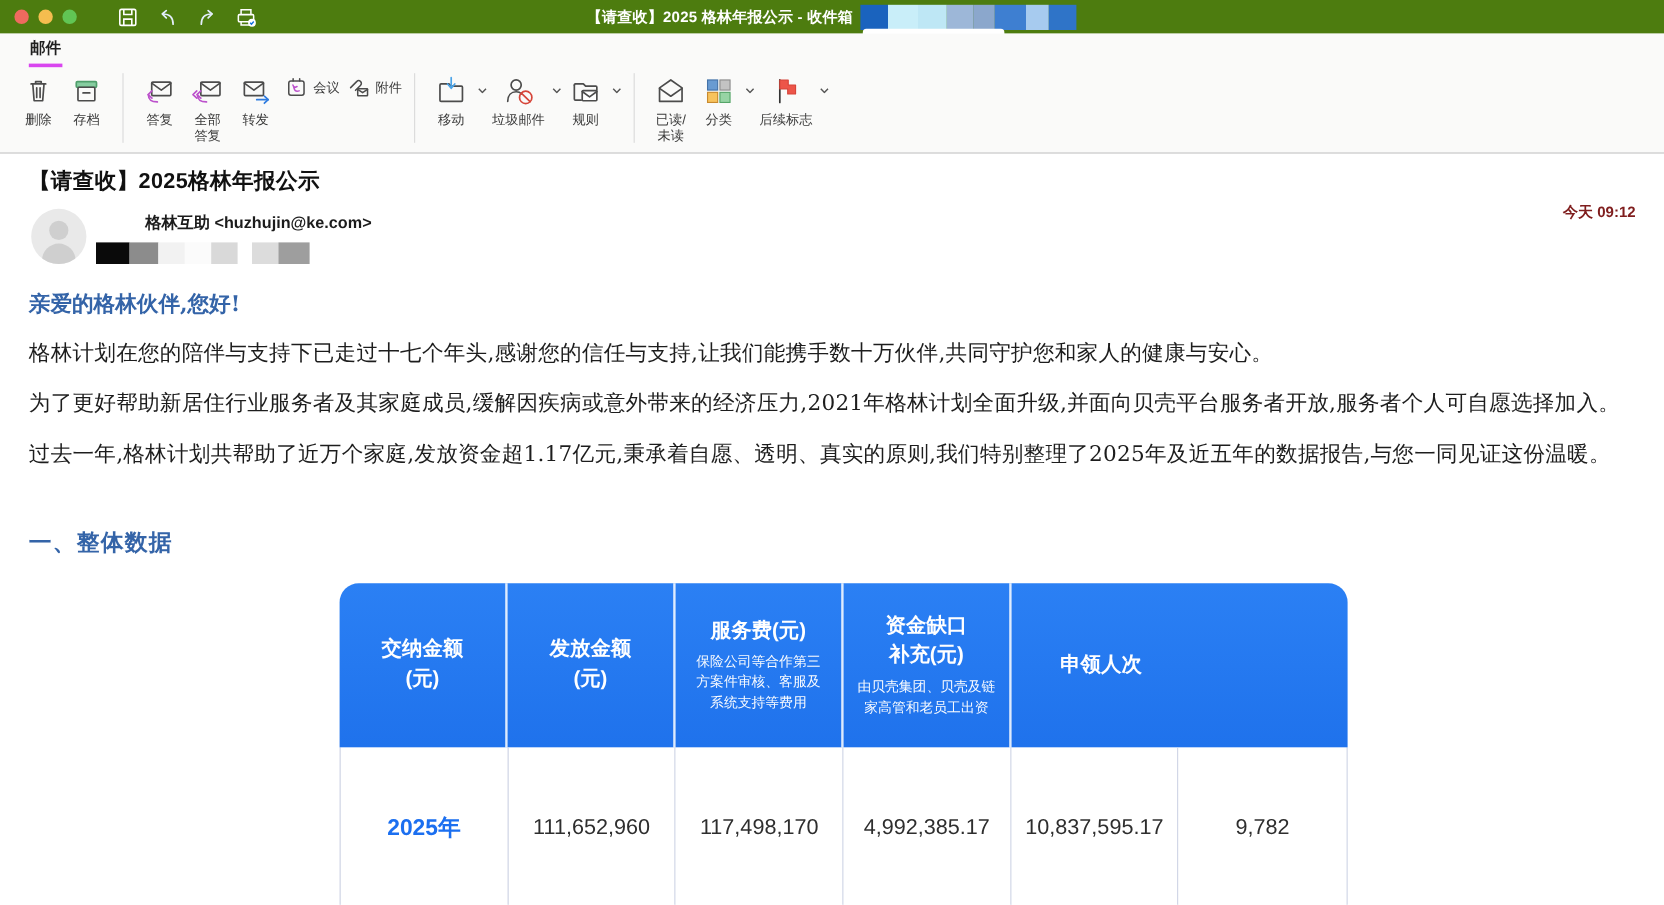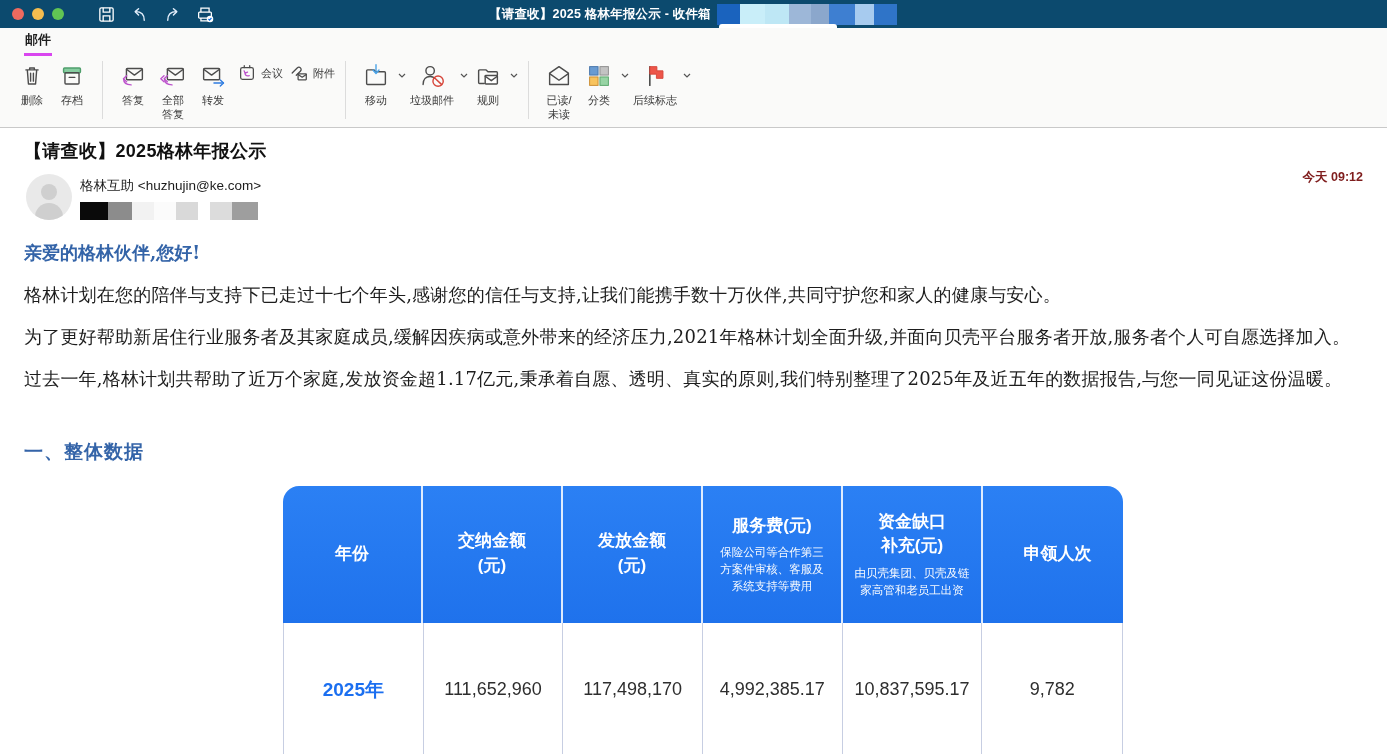--- a/index.html
+++ b/index.html
@@ -1,20 +1,20 @@
 <!DOCTYPE html>
 <html><head>
 <meta charset="utf-8">
 <style>
   * { margin:0; padding:0; box-sizing:border-box; }
   html,body { width:1387px; height:754px; overflow:hidden; background:#fff;
               font-family:"Liberation Sans", sans-serif; }
 
   
-  .titlebar { position:relative; height:28px; background:#0c4a6e; display:flex; align-items:center; }
+  .titlebar { position:relative; height:28px; background:#4d7c0f; display:flex; align-items:center; }
   .lights { display:flex; gap:8px; margin-left:12px; }
   .light { width:12px; height:12px; border-radius:50%; }
   .light.red{ background:#EE6A5F; } .light.yellow{ background:#F5BD4F; } .light.green{ background:#61C554; }
   .tb-icons { display:flex; gap:13px; margin-left:32px; align-items:center; }
   .tb-icon { width:20px; height:20px; display:flex; align-items:center; justify-content:center; cursor:default; }
   .tb-center { position:absolute; left:489px; top:0; height:28px; display:flex; align-items:center; }
   .tb-title { color:#fff; font-size:12.5px; font-weight:bold; white-space:nowrap; letter-spacing:.2px; }
   .tb-redact { display:flex; height:21px; margin-left:6px; position:relative; }
   .tb-redact .blk { height:21px; }
   .tb-white-strip { position:absolute; left:2px; bottom:-4px; width:118px; height:5px; background:#fff; border-radius:3px 3px 0 0; }
@@ -35,21 +35,21 @@
   .smallbtn .slb { font-size:11px; color:#3a3a3a; }
 
   
   .content { position:relative; padding:0 24px; }
   .subject { font-size:18px; font-weight:bold; color:#111; margin-top:11px; letter-spacing:.3px; }
   .metarow { display:flex; margin-top:11px; margin-left:2px; }
   .avatar { width:46px; height:46px; border-radius:50%; background:#E9E9E9; position:relative; overflow:hidden; flex:0 0 46px; }
   .avatar .head { position:absolute; width:16px; height:16px; border-radius:50%; background:#CFCFCF; left:15px; top:10px; }
   .avatar .body { position:absolute; width:28px; height:18px; border-radius:14px 14px 0 0; background:#CFCFCF; left:9px; top:29px; }
   .senderbox { margin-left:8px; }
-  .sender { font-size:13.5px; font-weight:normal; color:#1c1c1c; margin-top:3px; }
+  .sender { font-size:13.5px; font-weight:bold; color:#1c1c1c; margin-top:3px;margin-left:41px; }
   .redact-gray { display:flex; margin-top:7px; height:18px; }
   .timestamp { position:absolute; right:24px; top:30px; font-size:12.5px; color:#7f1d1d;font-weight:bold; }
 
   .serif { font-family:"DejaVu Serif","Liberation Serif",serif; }
   .greeting { margin-top:21px; font-size:18px; font-weight:bold; color:#3464A8; }
   .para { margin-top:17px; font-size:18px; color:#1d1d1d; line-height:1.4; letter-spacing:.2px; }
   .section-title { margin-top:47px; font-size:19px; font-weight:bold; color:#3464A8; letter-spacing:1px; }
 
   
   .gtable { margin-left:259px; margin-top:21px; width:840px; }
@@ -352,23 +352,20 @@
   <div class="greeting serif">亲爱的格林伙伴,您好!</div>
   <div class="para serif">格林计划在您的陪伴与支持下已走过十七个年头,感谢您的信任与支持,让我们能携手数十万伙伴,共同守护您和家人的健康与安心。</div>
   <div class="para serif">为了更好帮助新居住行业服务者及其家庭成员,缓解因疾病或意外带来的经济压力,2021年格林计划全面升级,并面向贝壳平台服务者开放,服务者个人可自愿选择加入。</div>
   <div class="para serif">过去一年,格林计划共帮助了近万个家庭,发放资金超1.17亿元,秉承着自愿、透明、真实的原则,我们特别整理了2025年及近五年的数据报告,与您一同见证这份温暖。</div>
 
   <div class="section-title serif">一、整体数据</div>
 
   <div class="gtable">
     <div class="ghead">
       <div class="ghc">
-        <div class="t">年份</div>
-      </div>
-      <div class="ghc">
         <div class="t">交纳金额
 (元)</div>
       </div>
       <div class="ghc">
         <div class="t">发放金额
 (元)</div>
       </div>
       <div class="ghc">
         <div class="t">服务费(元)</div>
         <div class="s">保险公司等合作第三

